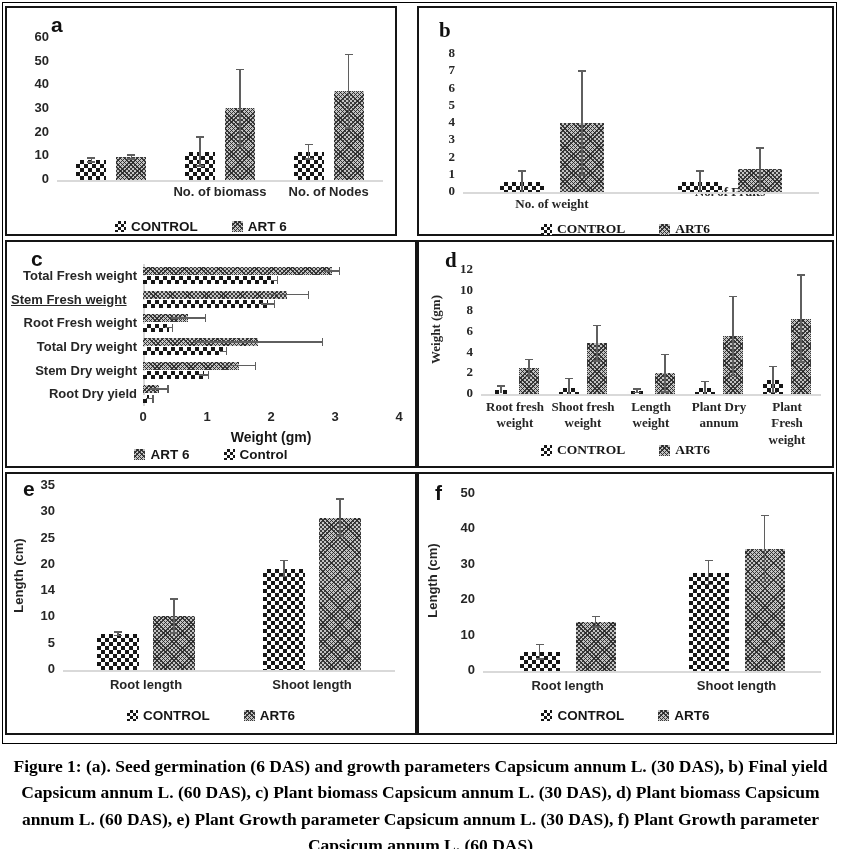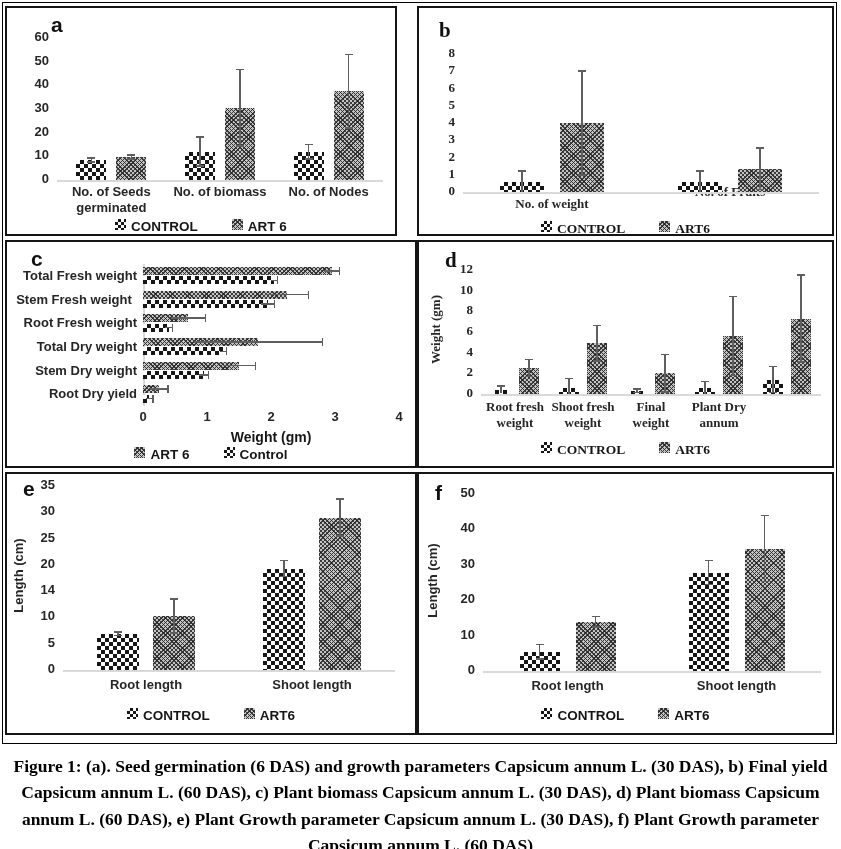--- a/index.html
+++ b/index.html
@@ -27,21 +27,21 @@
     background-size:8px 8px;
   }
   .hatch{
     background:
       repeating-linear-gradient(45deg, rgba(35,35,35,.85) 0 1px, rgba(0,0,0,0) 1px 3px),
       repeating-linear-gradient(-45deg, rgba(35,35,35,.85) 0 1px, rgba(0,0,0,0) 1px 3px),
       #c3c3c3;
   }
   .err{position:absolute;background:#5f5f5f;z-index:3;}
   .legend{position:absolute;left:0;right:0;display:flex;justify-content:center;gap:34px;font-weight:bold;font-size:13.5px;color:#161616;z-index:4;}
-  .legend-item{display:flex;gap:5px;}
+  .legend-item{display:flex;align-items:center;gap:5px;}
   .mk{width:11px;height:11px;display:inline-block;}
   .mk.checker{background-size:6px 6px;}
   .ylab{position:absolute;font-weight:bold;font-size:13px;color:#262626;width:140px;text-align:center;transform:rotate(-90deg);line-height:1;}
   .xlab{position:absolute;font-weight:bold;font-size:14px;color:#161616;text-align:center;}
   .caption{
     position:absolute;top:753px;left:8px;right:8px;text-align:center;
     font-family:"Liberation Serif", serif;font-weight:bold;font-size:17.5px;
     color:#000;line-height:1.5;
   }
 </style>
@@ -52,21 +52,20 @@
   <div class="panel" id="panel-a">
       <div class="pletter" style="position: absolute; left: 44px; top: 6px;">a</div>
       <div class="tick" style="position: absolute; left: 4px; top: 164px; width: 38px; text-align: right;">0</div>
       <div class="tick" style="position: absolute; left: 4px; top: 140.333px; width: 38px; text-align: right;">10</div>
       <div class="tick" style="position: absolute; left: 4px; top: 116.667px; width: 38px; text-align: right;">20</div>
       <div class="tick" style="position: absolute; left: 4px; top: 93px; width: 38px; text-align: right;">30</div>
       <div class="tick" style="position: absolute; left: 4px; top: 69.3333px; width: 38px; text-align: right;">40</div>
       <div class="tick" style="position: absolute; left: 4px; top: 45.6667px; width: 38px; text-align: right;">50</div>
       <div class="tick" style="position: absolute; left: 4px; top: 22px; width: 38px; text-align: right;">60</div>
       <div class="axisline" style="position: absolute; left: 50px; top: 172px; width: 326px; height: 2px;"></div>
-      <div class="cat" style="position: absolute; left: 52px; top: 176px; width: 104.667px;">No. of Seeds germinated</div>
       <div class="bar checker" style="position: absolute; left: 69.3333px; top: 151.883px; width: 30px; height: 20.1167px;"></div>
       <div class="err" style="position: absolute; left: 83.5833px; top: 150.227px; width: 1.5px; height: 3.31333px;"></div>
       <div class="err" style="position: absolute; left: 80.3333px; top: 149.227px; width: 8px; height: 1.5px;"></div>
       <div class="err" style="position: absolute; left: 80.3333px; top: 153.04px; width: 8px; height: 1.5px;"></div>
       <div class="bar hatch" style="position: absolute; left: 109.333px; top: 149.043px; width: 30px; height: 22.9567px;"></div>
       <div class="err" style="position: absolute; left: 123.583px; top: 147.15px; width: 1.5px; height: 3.78667px;"></div>
       <div class="err" style="position: absolute; left: 120.333px; top: 146.15px; width: 8px; height: 1.5px;"></div>
       <div class="err" style="position: absolute; left: 120.333px; top: 150.437px; width: 8px; height: 1.5px;"></div>
       <div class="cat" style="position: absolute; left: 160.667px; top: 176px; width: 104.667px;">No. of biomass</div>
       <div class="bar checker" style="position: absolute; left: 178px; top: 143.6px; width: 30px; height: 28.4px;"></div>
@@ -138,21 +137,21 @@
     </div>
   <div class="panel" id="panel-c">
       <div class="pletter" style="position: absolute; left: 24px; top: 6px;">c</div>
       <div class="cat" style="position: absolute; left: 4px; top: 25.8333px; width: 126px; text-align: right;">Total Fresh weight</div>
       <div class="bar hatch" style="position: absolute; left: 136px; top: 24.8333px; width: 188.8px; height: 8px;"></div>
       <div class="err" style="position: absolute; left: 317.12px; top: 28.0833px; width: 15.36px; height: 1.5px;"></div>
       <div class="err" style="position: absolute; left: 331.98px; top: 24.8333px; width: 1.5px; height: 8px;"></div>
       <div class="bar checker" style="position: absolute; left: 136px; top: 34.3333px; width: 131.2px; height: 8px;"></div>
       <div class="err" style="position: absolute; left: 264px; top: 37.5833px; width: 6.4px; height: 1.5px;"></div>
       <div class="err" style="position: absolute; left: 269.9px; top: 34.3333px; width: 1.5px; height: 8px;"></div>
-      <div class="cat" style="position: absolute; left: 4px; top: 49.5px; width: 126px; text-align: center;">Stem Fresh weight</div>
+      <div class="cat" style="position: absolute; left: 4px; top: 49.5px; width: 126px; text-align: left; text-decoration: underline;">Stem Fresh weight</div>
       <div class="bar hatch" style="position: absolute; left: 136px; top: 48.5px; width: 144px; height: 8px;"></div>
       <div class="err" style="position: absolute; left: 258.88px; top: 51.75px; width: 42.24px; height: 1.5px;"></div>
       <div class="err" style="position: absolute; left: 300.62px; top: 48.5px; width: 1.5px; height: 8px;"></div>
       <div class="bar checker" style="position: absolute; left: 136px; top: 58px; width: 124.8px; height: 8px;"></div>
       <div class="err" style="position: absolute; left: 254.4px; top: 61.25px; width: 12.8px; height: 1.5px;"></div>
       <div class="err" style="position: absolute; left: 266.7px; top: 58px; width: 1.5px; height: 8px;"></div>
       <div class="cat" style="position: absolute; left: 4px; top: 73.1667px; width: 126px; text-align: right;">Root Fresh weight</div>
       <div class="bar hatch" style="position: absolute; left: 136px; top: 72.1667px; width: 44.8px; height: 8px;"></div>
       <div class="err" style="position: absolute; left: 163.52px; top: 75.4167px; width: 34.56px; height: 1.5px;"></div>
       <div class="err" style="position: absolute; left: 197.58px; top: 72.1667px; width: 1.5px; height: 8px;"></div>
@@ -218,37 +217,38 @@
       <div class="err" style="position: absolute; left: 106px; top: 116.9px; width: 8px; height: 1.5px;"></div>
       <div class="err" style="position: absolute; left: 106px; top: 133.933px; width: 8px; height: 1.5px;"></div>
       <div class="cat" style="position: absolute; left: 132px; top: 157px; width: 64px;">Shoot fresh weight</div>
       <div class="bar checker" style="position: absolute; left: 140px; top: 145.8px; width: 20px; height: 6.2px;"></div>
       <div class="err" style="position: absolute; left: 149.25px; top: 136.5px; width: 1.5px; height: 15.5px;"></div>
       <div class="err" style="position: absolute; left: 146px; top: 135.5px; width: 8px; height: 1.5px;"></div>
       <div class="bar hatch" style="position: absolute; left: 168px; top: 101.367px; width: 20px; height: 50.6333px;"></div>
       <div class="err" style="position: absolute; left: 177.25px; top: 83.8px; width: 1.5px; height: 35.1333px;"></div>
       <div class="err" style="position: absolute; left: 174px; top: 82.8px; width: 8px; height: 1.5px;"></div>
       <div class="err" style="position: absolute; left: 174px; top: 118.433px; width: 8px; height: 1.5px;"></div>
-      <div class="cat" style="position: absolute; left: 200px; top: 157px; width: 64px;">Final weight</div>
+      <div class="cat" style="position: absolute; left: 200px; top: 157px; width: 64px;">Length weight</div>
       <div class="bar checker" style="position: absolute; left: 208px; top: 148.9px; width: 20px; height: 3.1px;"></div>
       <div class="err" style="position: absolute; left: 217.25px; top: 147.35px; width: 1.5px; height: 3.1px;"></div>
       <div class="err" style="position: absolute; left: 214px; top: 146.35px; width: 8px; height: 1.5px;"></div>
       <div class="err" style="position: absolute; left: 214px; top: 149.95px; width: 8px; height: 1.5px;"></div>
       <div class="bar hatch" style="position: absolute; left: 236px; top: 131.333px; width: 20px; height: 20.6667px;"></div>
       <div class="err" style="position: absolute; left: 245.25px; top: 112.733px; width: 1.5px; height: 37.2px;"></div>
       <div class="err" style="position: absolute; left: 242px; top: 111.733px; width: 8px; height: 1.5px;"></div>
       <div class="err" style="position: absolute; left: 242px; top: 149.433px; width: 8px; height: 1.5px;"></div>
       <div class="cat" style="position: absolute; left: 268px; top: 157px; width: 64px;">Plant Dry annum</div>
       <div class="bar checker" style="position: absolute; left: 276px; top: 146.317px; width: 20px; height: 5.68333px;"></div>
       <div class="err" style="position: absolute; left: 285.25px; top: 139.6px; width: 1.5px; height: 12.4px;"></div>
       <div class="err" style="position: absolute; left: 282px; top: 138.6px; width: 8px; height: 1.5px;"></div>
       <div class="bar hatch" style="position: absolute; left: 304px; top: 94.1333px; width: 20px; height: 57.8667px;"></div>
       <div class="err" style="position: absolute; left: 313.25px; top: 54.8667px; width: 1.5px; height: 78.5333px;"></div>
       <div class="err" style="position: absolute; left: 310px; top: 53.8667px; width: 8px; height: 1.5px;"></div>
       <div class="err" style="position: absolute; left: 310px; top: 132.9px; width: 8px; height: 1.5px;"></div>
+      <div class="cat" style="position: absolute; left: 336px; top: 157px; width: 64px;">Plant Fresh weight</div>
       <div class="bar checker" style="position: absolute; left: 344px; top: 137.533px; width: 20px; height: 14.4667px;"></div>
       <div class="err" style="position: absolute; left: 353.25px; top: 124.617px; width: 1.5px; height: 25.8333px;"></div>
       <div class="err" style="position: absolute; left: 350px; top: 123.617px; width: 8px; height: 1.5px;"></div>
       <div class="err" style="position: absolute; left: 350px; top: 149.95px; width: 8px; height: 1.5px;"></div>
       <div class="bar hatch" style="position: absolute; left: 372px; top: 76.5667px; width: 20px; height: 75.4333px;"></div>
       <div class="err" style="position: absolute; left: 381.25px; top: 33.1667px; width: 1.5px; height: 86.8px;"></div>
       <div class="err" style="position: absolute; left: 378px; top: 32.1667px; width: 8px; height: 1.5px;"></div>
       <div class="err" style="position: absolute; left: 378px; top: 119.467px; width: 8px; height: 1.5px;"></div>
       <div class="legend" style="position: absolute; top: 200px;">
         <div class="legend-item">

